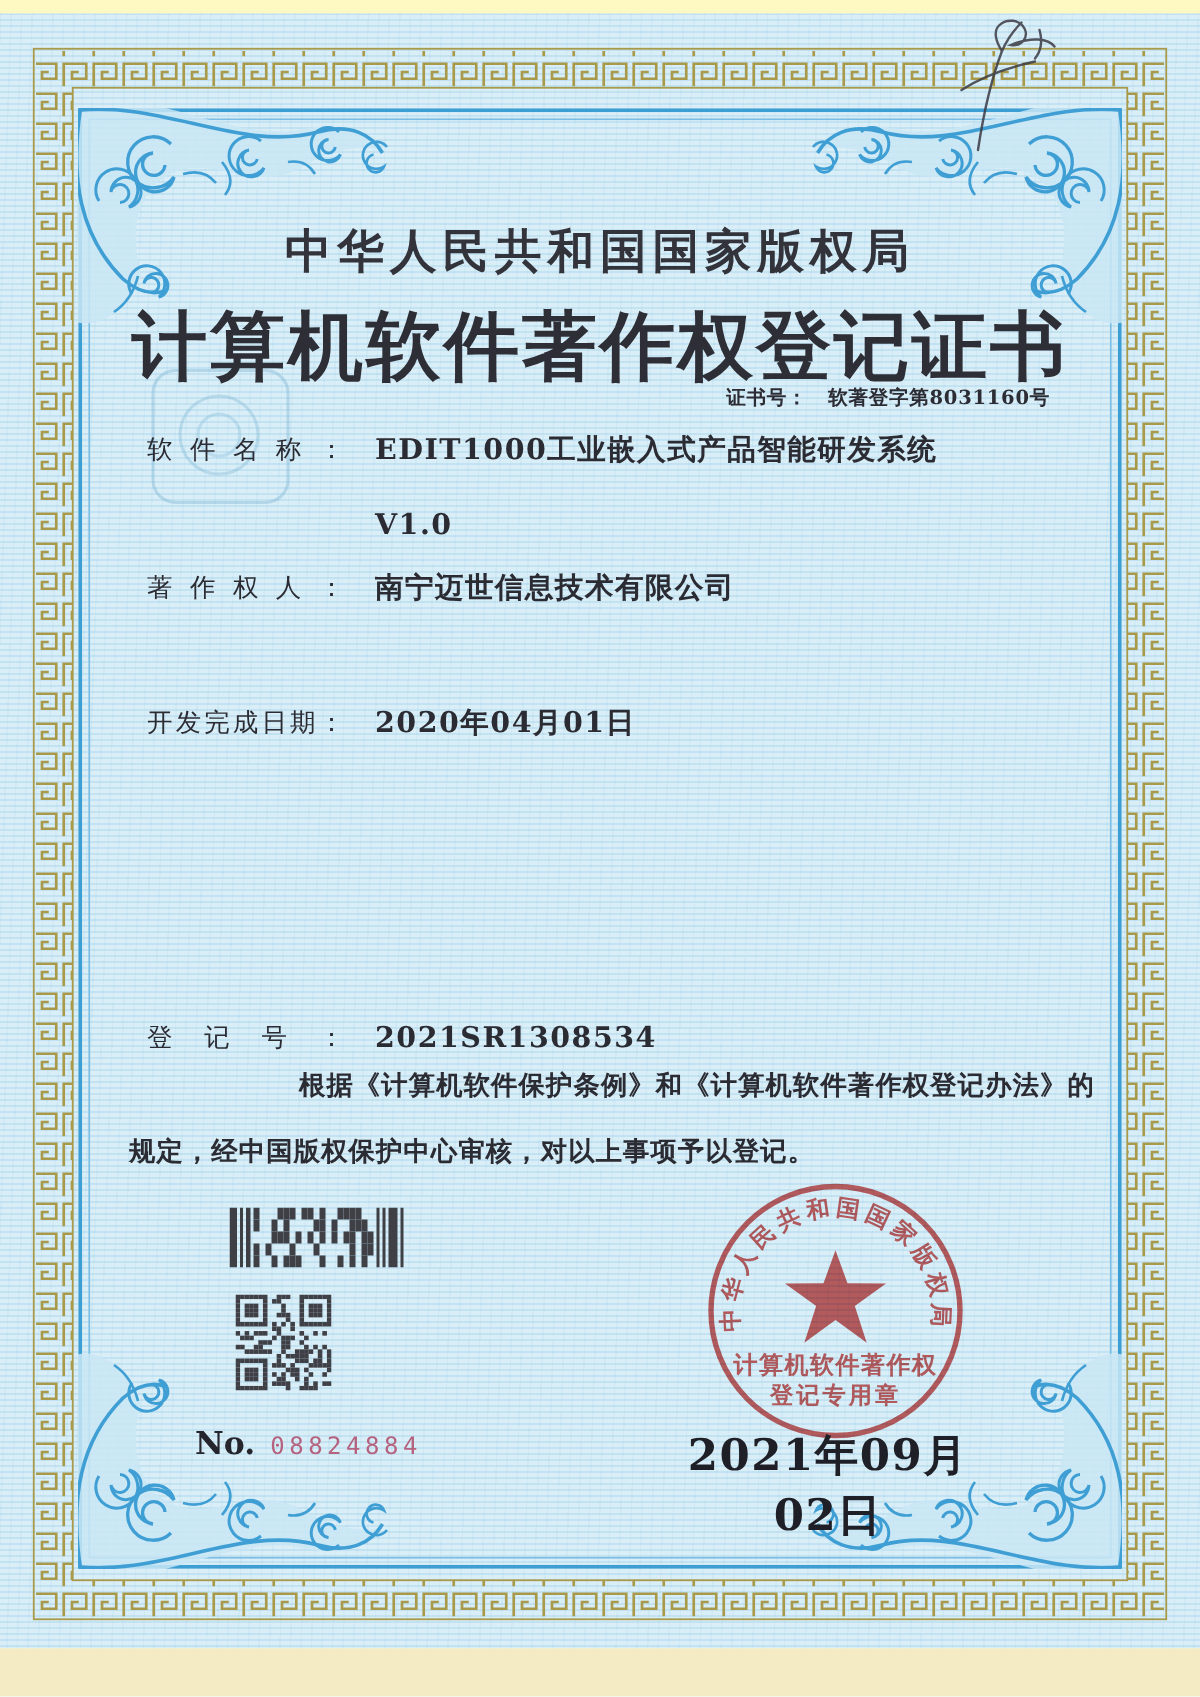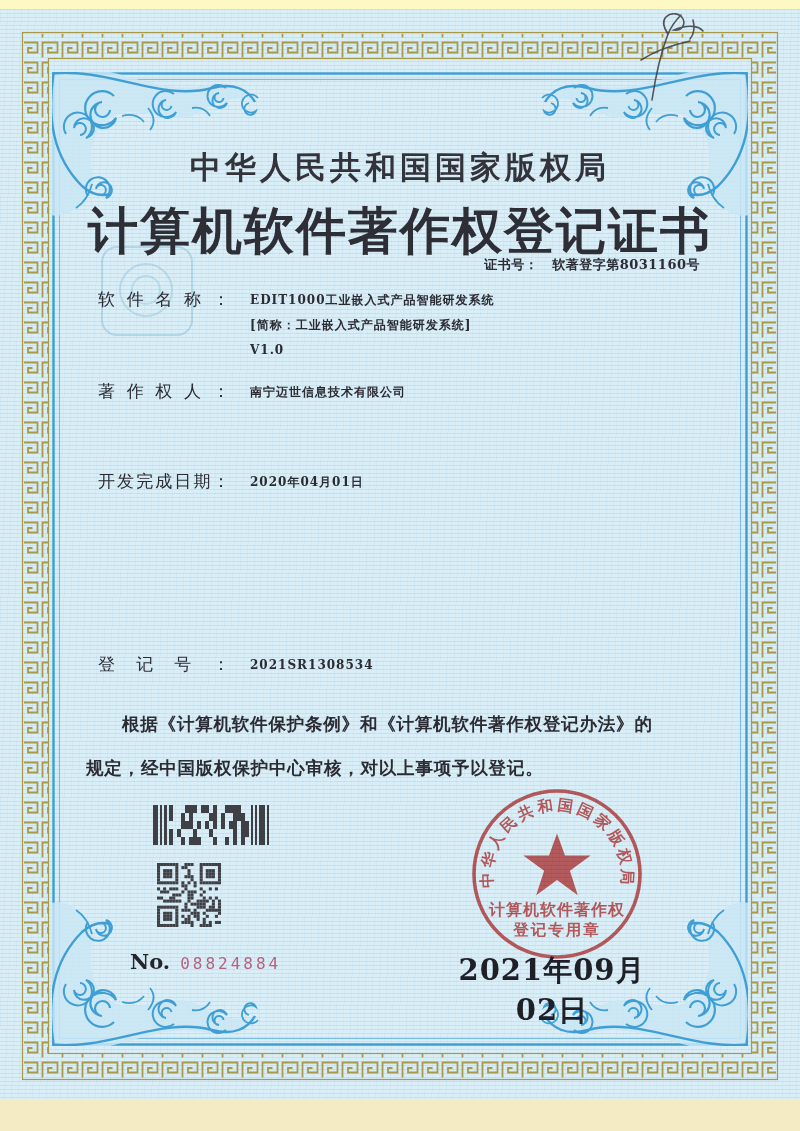--- a/index.html
+++ b/index.html
@@ -41,29 +41,29 @@
   .cert-no-line .gap { display:inline-block; width:14px; }
 
   .field { position:absolute; left:98px; width:620px; }
   .field .lbl {
     display:inline-block; width:132px; vertical-align:top;
     font-size:17px; font-weight:normal; letter-spacing:.5px;
     text-align:justify; text-align-last:justify; color:#2b2b33;
   }
   .field .val {
     display:inline-block; margin-left:20px; vertical-align:top;
-    font-size:12px; font-weight:bold; letter-spacing:1px; color:#2b2b33;
+    font-size:19px; font-weight:bold; letter-spacing:1px; color:#2b2b33;
     line-height:25px;
   }
   .statement {
     left:86px; top:702px; width:644px;
     font-size:17.5px; font-weight:bold; letter-spacing:.8px; color:#2b2b33;
   }
   .statement .line { line-height:44px; }
-  .statement .line.first { text-indent:36px; }
+  .statement .line.first { text-indent:36px;text-align:right; }
 
   .no-line { left:130px; top:949px; font-size:21px; }
   .no-label { font-weight:bold; color:#25252d; }
   .no-value {
     font-family:"DejaVu Sans Mono", monospace; font-weight:400;
     color:#b5627f; letter-spacing:3px; margin-left:10px; font-size:16px;
   }
   .issue-date {
     left:456px; top:951px; width:192px; text-align:center;
     font-size:29px; font-weight:bold; letter-spacing:1px; color:#1f1f27;
@@ -136,30 +136,30 @@
   </div>
 
   <div class="t authority">中华人民共和国国家版权局</div>
   <div class="t cert-title">计算机软件著作权登记证书</div>
   <div class="t cert-no-line">
     <span>证书号：</span><span class="gap"></span><span>软著登字第8031160号</span>
   </div>
 
   <div class="field" style="top:288px">
     <span class="lbl">软件名称：</span><span class="val"><span>EDIT1000工业嵌入式产品智能研发系统</span><br>
-      <span>[简称：工业嵌入式产品智能研发系统]</span><br>
+      <br>
       <span>V1.0</span></span>
   </div>
   <div class="field" style="top:380px">
     <span class="lbl">著作权人：</span><span class="val">南宁迈世信息技术有限公司</span>
   </div>
   <div class="field" style="top:470px">
     <span class="lbl">开发完成日期：</span><span class="val">2020年04月01日</span>
   </div>
-  <div class="field" style="top:653px">
+  <div class="field" style="top:680px">
     <span class="lbl">登记号：</span><span class="val">2021SR1308534</span>
   </div>
 
   <div class="t statement">
     <div class="line first">根据《计算机软件保护条例》和《计算机软件著作权登记办法》的</div>
     <div class="line">规定，经中国版权保护中心审核，对以上事项予以登记。</div>
   </div>
 
   <div class="barcode-wrap">
     <svg id="barcode-svg" width="118" height="40" viewBox="0 0 118 40">

